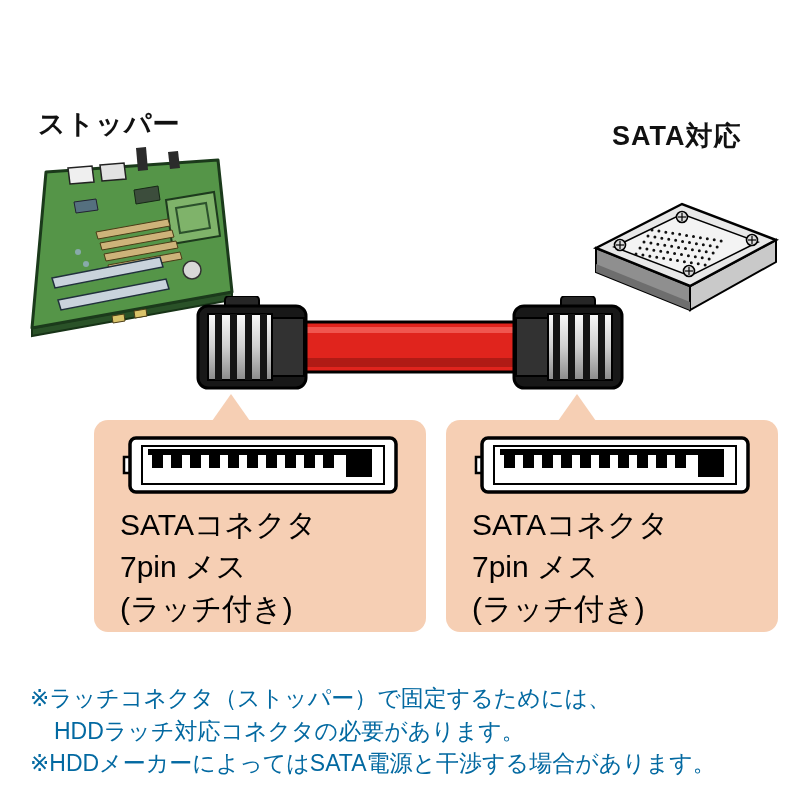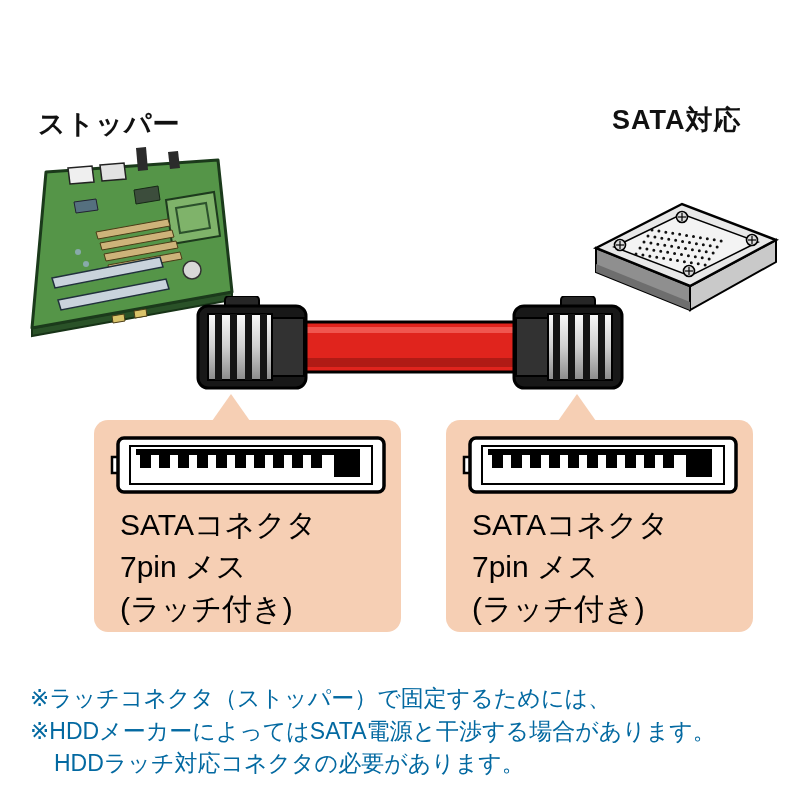--- a/index.html
+++ b/index.html
@@ -2,27 +2,27 @@
 <html><head>
 <meta charset="utf-8">
 <style>
   html,body{margin:0;padding:0;background:#fff;}
   .page{
     position:relative;width:800px;height:800px;background:#ffffff;overflow:hidden;
     font-family:"Liberation Sans","DejaVu Sans",sans-serif;color:#111;
   }
   .label{position:absolute;font-weight:700;font-size:27px;letter-spacing:1px;color:#111;}
   .mb-label{left:38px;top:106px;}
-  .hdd-label{left:612px;top:104px;line-height:1.22;text-align:center;}
+  .hdd-label{left:612px;top:120px;line-height:1.22;text-align:center;}
   .illus{position:absolute;}
   .mb-illus{left:16px;top:140px;}
   .hdd-illus{left:586px;top:190px;}
   .cable-illus{left:195px;top:296px;}
   .callout{
-    position:absolute;top:420px;width:307px;height:212px;
+    position:absolute;top:420px;width:332px;height:212px;
     background:#f6cfb4;border-radius:14px;
   }
   .callout-left{left:94px;}
   .callout-right{left:446px;}
   .pointer{
     position:absolute;top:-26px;width:0;height:0;
     border-left:19px solid transparent;border-right:19px solid transparent;
     border-bottom:27px solid #f6cfb4;
   }
   .pointer-left{left:118px;}
@@ -185,17 +185,17 @@
     </div>
     <div class="callout-text">
       <div>SATAコネクタ</div>
       <div>7pin メス</div>
       <div>(ラッチ付き)</div>
     </div>
   </div>
 
   <div class="footnotes">
     <div class="fn">※ラッチコネクタ（ストッパー）で固定するためには、</div>
+    <div class="fn fn-indent">HDDラッチ対応コネクタの必要があります。</div>
     <div class="fn">※HDDメーカーによってはSATA電源と干渉する場合があります。</div>
-    <div class="fn fn-indent">HDDラッチ対応コネクタの必要があります。</div>
   </div>
 
 </div>
 
 </body></html>

